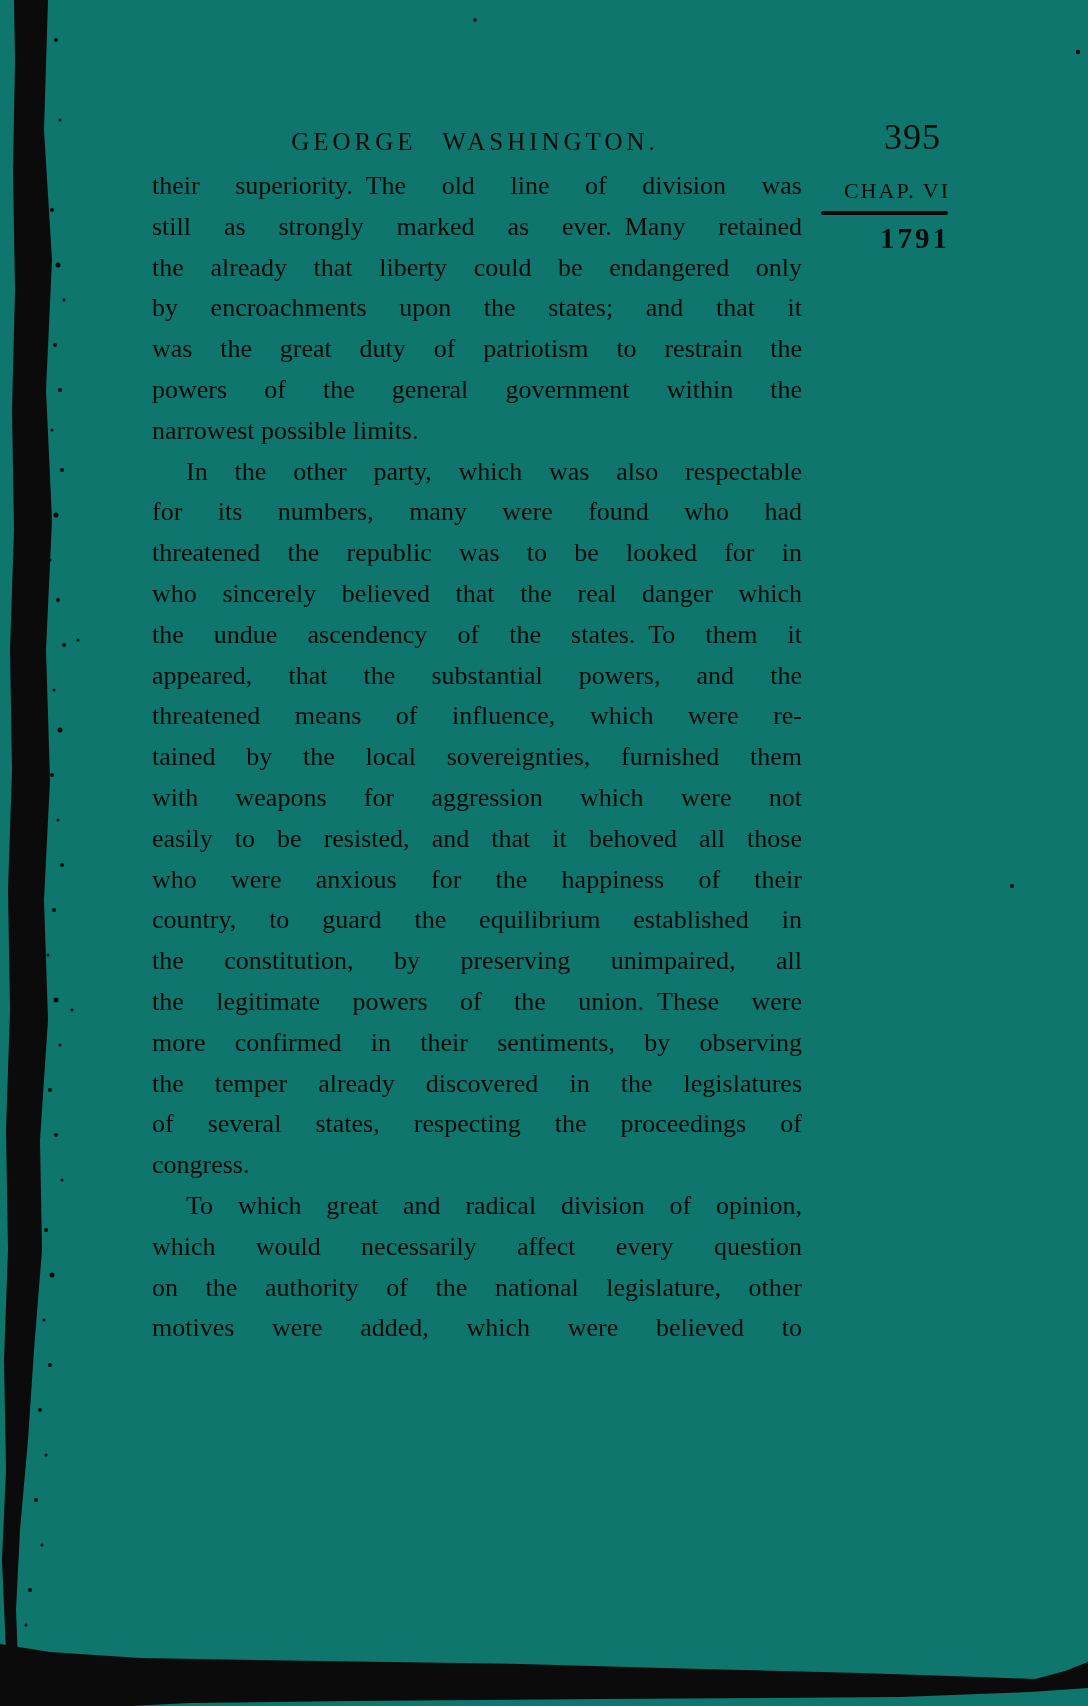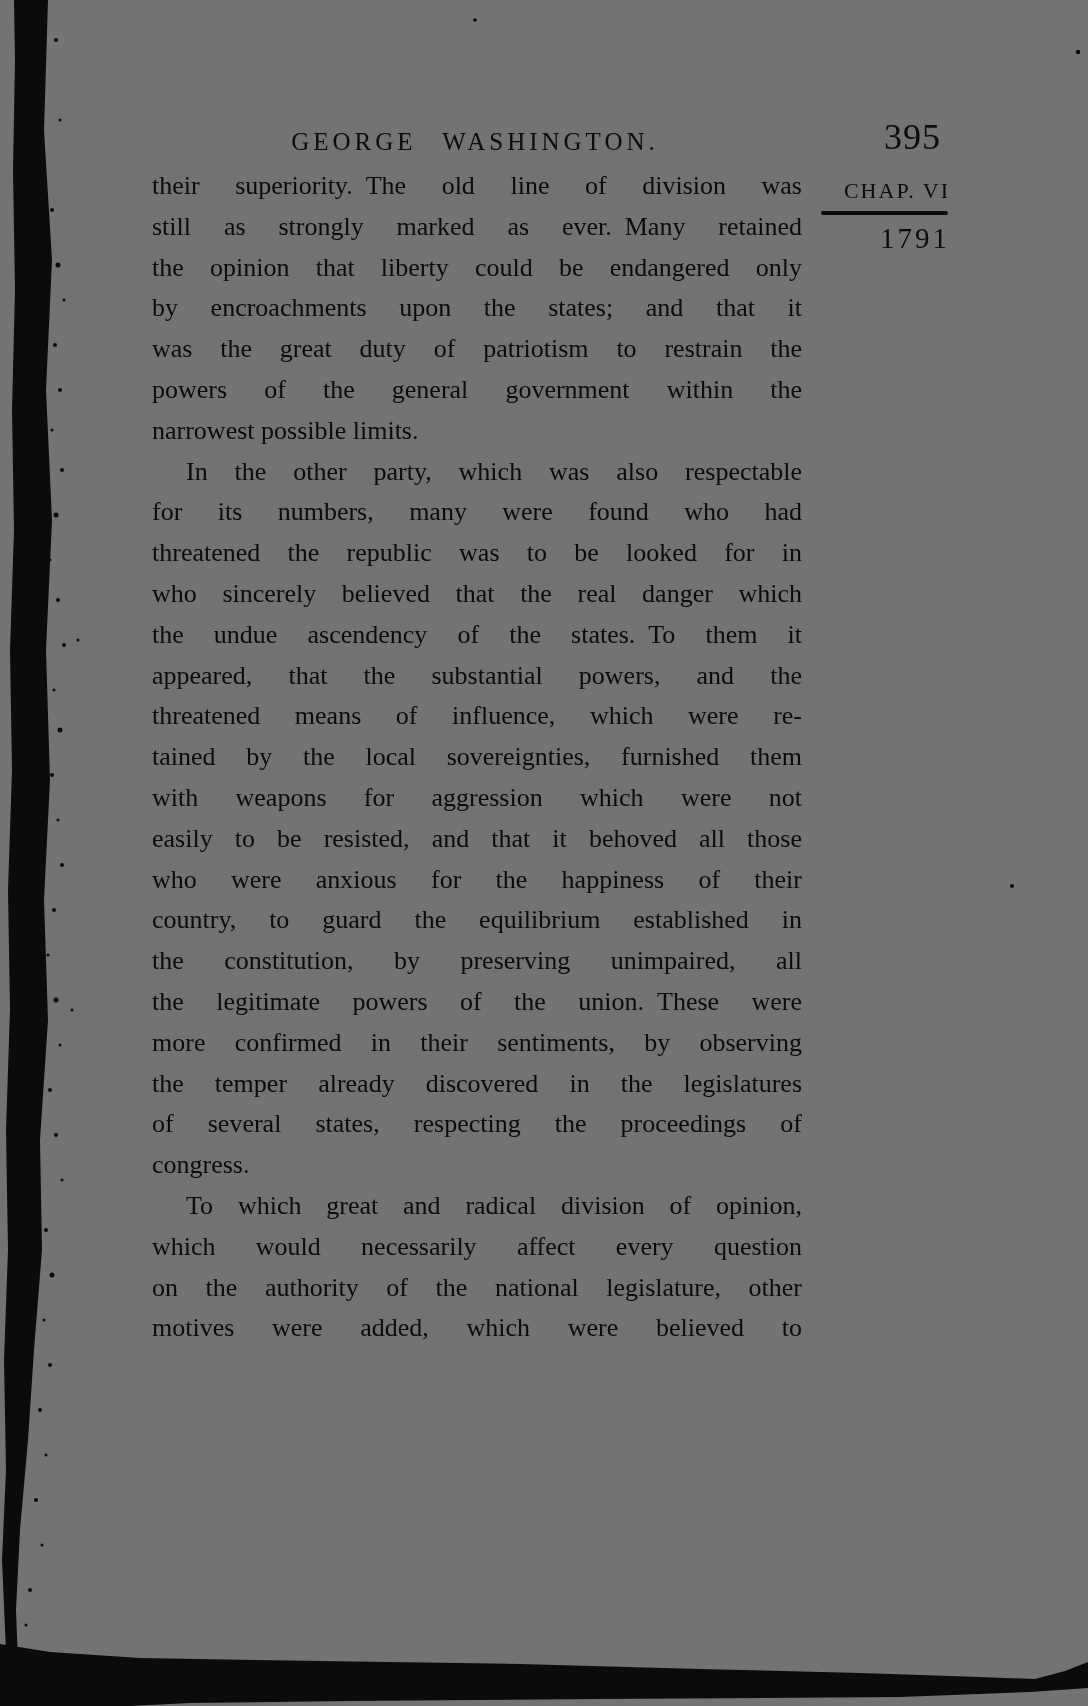--- a/index.html
+++ b/index.html
@@ -48,40 +48,41 @@
   .margin-rule {
     width: 127px;
     height: 4px;
     background: #0b0b0b;
     margin: 7px auto 7px auto;
     border-radius: 2px;
   }
   .year-label {
     font-size: 29px;
     letter-spacing: 3px;
+    font-weight: bold;
   }
   .text-block {
     position: absolute;
     left: 152px; top: 166px;
     width: 650px;
   }
   .line {
     font-size: 26px;
     line-height: 40.8px;
     text-align: justify;
     text-align-last: justify;
     white-space: normal;
   }
   .line.para-end { text-align-last: left; }
   .line.indent { text-indent: 34px; }
 </style>
 </head>
 <body>
 
-<div class="page" style="background: #737373; color: rgb(11, 11, 11);">
+<div class="page" style="background: #0f766e; color: rgb(11, 11, 11);">
 
   <svg class="artifacts" viewBox="0 0 1088 1706" xmlns="http://www.w3.org/2000/svg">
     <g fill="#0b0b0b">
       <polygon points="
         14,0 48,0 44,130 52,260 46,390 52,520 46,650 50,780 44,900 48,1020
         40,1140 42,1250 34,1350 28,1440 20,1530 16,1610 18,1662
         6,1652 2,1560 6,1470 4,1360 8,1250 6,1130 10,1010 8,890 12,770
         10,650 14,530 12,410 15,290 13,170 15,60"></polygon>
       <polygon points="
         0,1644 50,1652 140,1658 320,1661 520,1664 700,1669 860,1673 980,1677
@@ -138,21 +139,21 @@
   <aside class="margin-block">
     <div class="chapter-label">CHAP. VI</div>
     <div class="margin-rule"></div>
     <div class="year-label">1791</div>
   </aside>
 
   <main class="text-block">
     <div class="paragraph">
         <div class="line">their superiority. The old line of division was</div>
         <div class="line">still as strongly marked as ever. Many retained</div>
-        <div class="line">the opinion that liberty could be endangered only</div>
+        <div class="line">the already that liberty could be endangered only</div>
         <div class="line">by encroachments upon the states; and that it</div>
         <div class="line">was the great duty of patriotism to restrain the</div>
         <div class="line">powers of the general government within the</div>
         <div class="line para-end">narrowest possible limits.</div>
       </div>
     <div class="paragraph">
         <div class="line indent">In the other party, which was also respectable</div>
         <div class="line">for its numbers, many were found who had</div>
         <div class="line">threatened the republic was to be looked for in</div>
         <div class="line">who sincerely believed that the real danger which</div>

